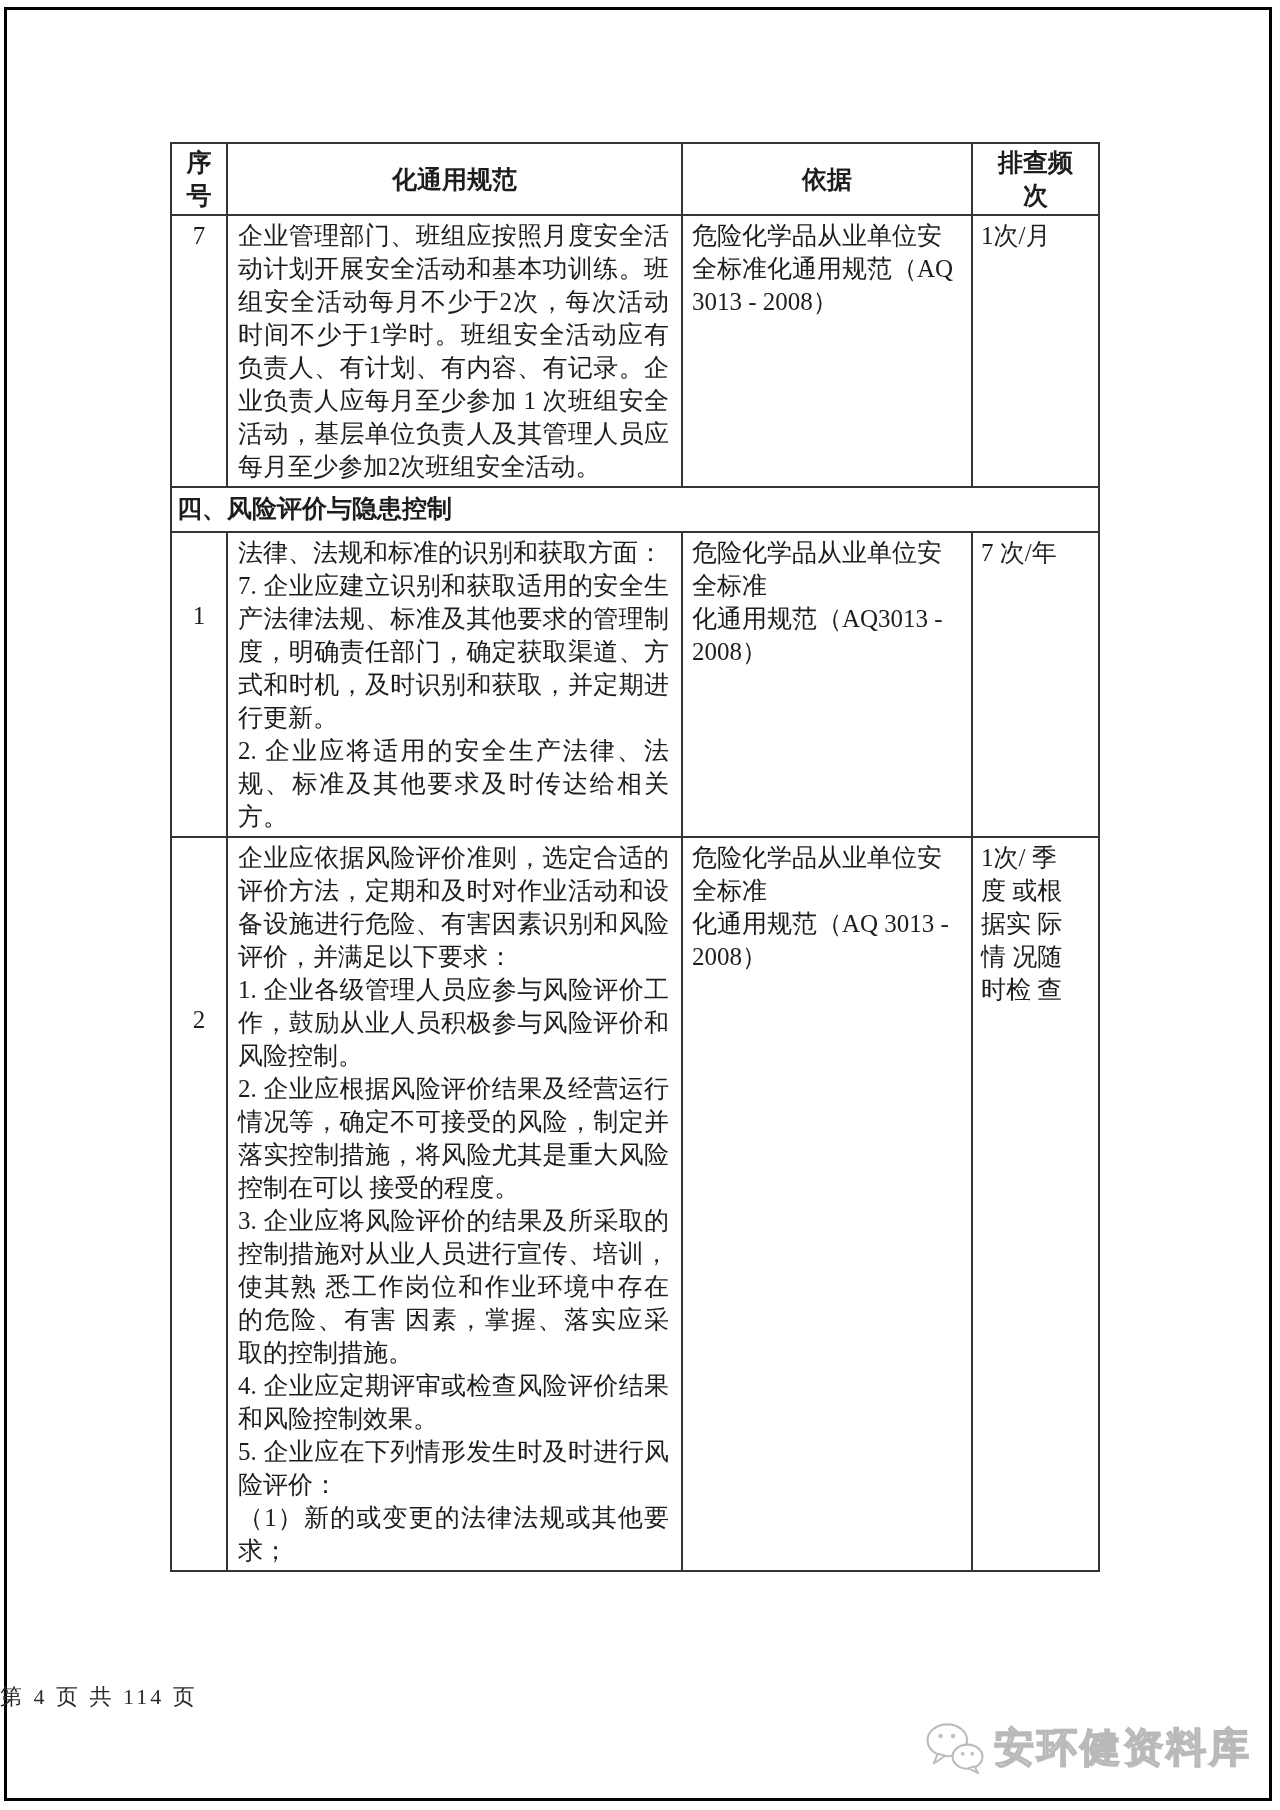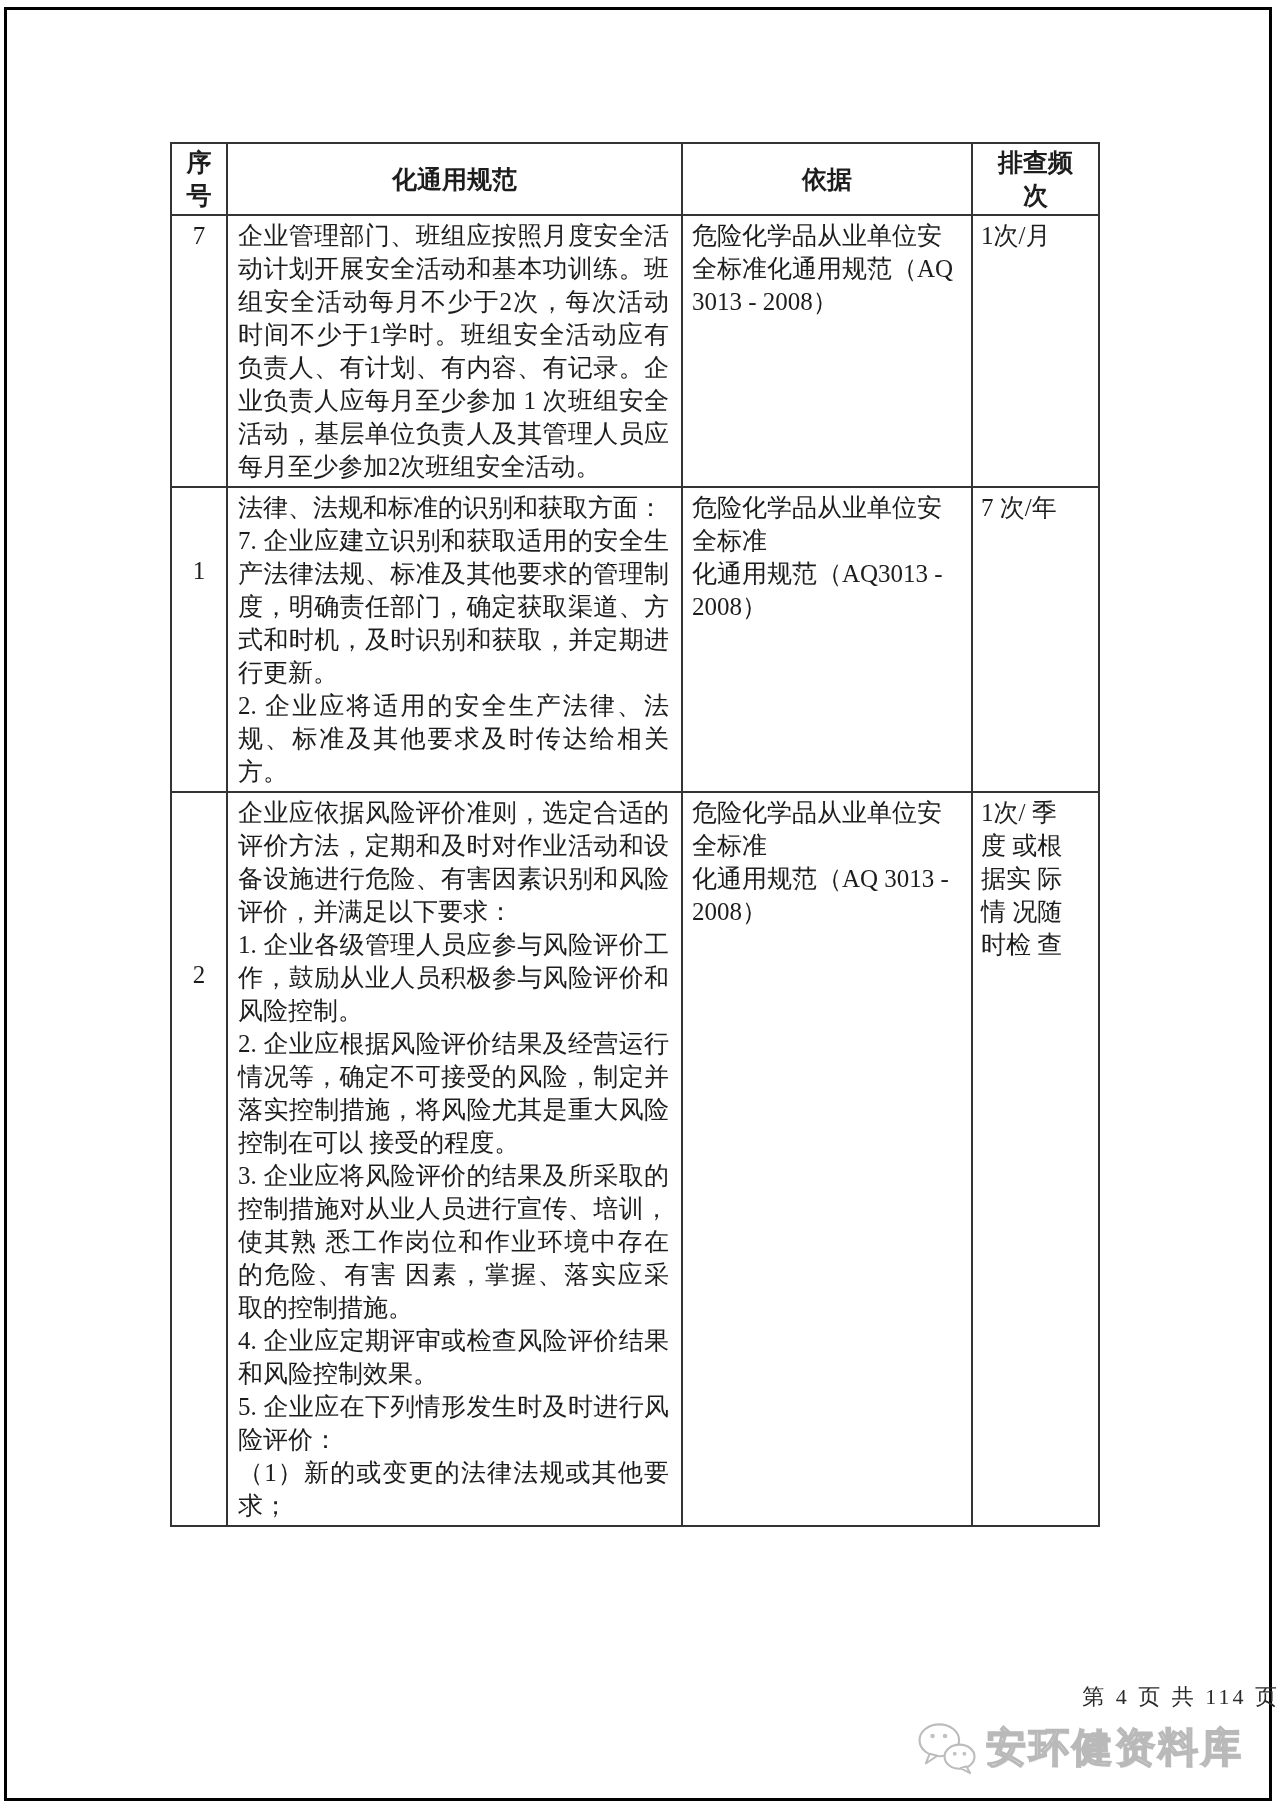--- a/index.html
+++ b/index.html
@@ -42,27 +42,27 @@
   }
   .num-cell   { text-align:center; padding:3px 2px; }
   .content-cell { padding:3px 12px 3px 10px; text-align:justify; }
   .basis-cell { padding:3px 6px 3px 9px; }
   .freq-cell  { padding:3px 4px 3px 8px;margin-left:21px; }
   .section-cell { font-weight:bold; padding:4px 4px 6px 5px; }
   .num-pad-r1 { padding-top:66px; }
   .num-pad-r2 { padding-top:165px; }
   .page-footer {
     position:absolute; top:1682px; left:0; width:100%;
-    text-align:right;
+    text-align:left;
     font-size:22px;
     letter-spacing:3px;
     color:#2a2a2a;
   }
   .watermark {
-    position:absolute; top:1720px; right:36px;
+    position:absolute; top:1720px; right:28px;
     display:flex; align-items:center; gap:8px;
   }
   .watermark-text {
     font-family:"Liberation Sans","DejaVu Sans",sans-serif;
     font-weight:bold;
     font-size:40px;
     letter-spacing:3px;
     color:#ffffff;
     -webkit-text-stroke:1.5px #b9b9b9;
     text-shadow:1px 1px 1px #d6d6d6;
@@ -92,20 +92,23 @@
     </tr>
   </thead>
   <tbody>
     <tr>
       <td class="num-cell">7</td>
       <td class="content-cell">企业管理部门、班组应按照月度安全活动计划开展安全活动和基本功训练。班组安全活动每月不少于2次，每次活动时间不少于1学时。班组安全活动应有负责人、有计划、有内容、有记录。企业负责人应每月至少参加 1 次班组安全活动，基层单位负责人及其管理人员应每月至少参加2次班组安全活动。</td>
       <td class="basis-cell">危险化学品从业单位安
 全标准化通用规范（AQ
 3013 - 2008）</td>
       <td class="freq-cell">1次/月</td>
+    </tr>
+    <tr>
+      <td class="section-cell" colspan="4">四、风险评价与隐患控制</td>
     </tr>
     <tr>
       <td class="num-cell num-pad-r1">1</td>
       <td class="content-cell">法律、法规和标准的识别和获取方面：
 7. 企业应建立识别和获取适用的安全生产法律法规、标准及其他要求的管理制度，明确责任部门，确定获取渠道、方式和时机，及时识别和获取，并定期进行更新。
 2. 企业应将适用的安全生产法律、法规、标准及其他要求及时传达给相关方。</td>
       <td class="basis-cell">危险化学品从业单位安
 全标准
 化通用规范（AQ3013 -
 2008）</td>

